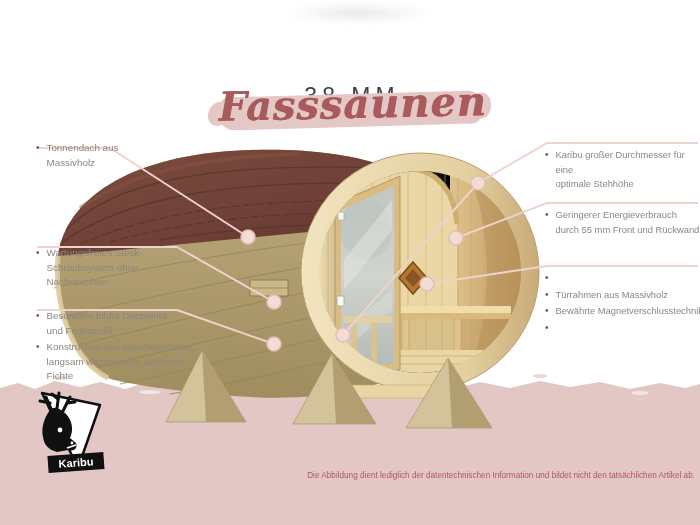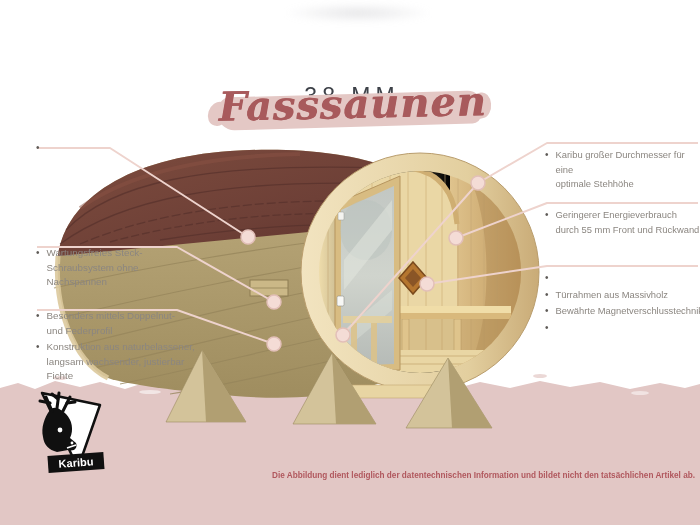--- a/index.html
+++ b/index.html
@@ -29,21 +29,21 @@
   .co .blt{color:#5f5b57;font-size:10px;line-height:14.5px;}
   .co .txt{white-space:pre-line;}
   .co-l{left:36px;width:178px;}
   .co-r{left:545px;width:158px;font-size:9.4px;}
   #co-l1{top:141px;} #co-l2{top:246px;} #co-l3{top:309px;}
   #co-r1{top:148px;} #co-r2{top:208px;} #co-r3{top:271px;}
   svg{position:absolute;display:block;}
   
   .pinkband{position:absolute;left:0;top:399px;width:700px;height:126px;background:#e2c7c5;}
   .disclaimer{position:absolute;right:5px;top:471px;white-space:nowrap;
-    font-size:8.2px;font-weight:bold;color:#b0575d;letter-spacing:0px;}
+    font-size:8.2px;font-weight:normal;color:#b0575d;letter-spacing:0px;}
 </style>
 </head>
 <body>
 
 <div id="stage">
 
   <div class="smudge"></div>
 
   <svg style="left:0;top:368px;" width="700" height="36" viewBox="0 0 700 36" preserveAspectRatio="none">
     <path fill="#e2c7c5" d="M0,20 L18,15 L35,21 L55,13 L80,19 L100,14 L125,21 L150,13 L175,20 L200,15 L225,22 L250,14 L275,19 L300,13 L330,20 L360,14 L390,21 L420,15 L450,22 L480,14 L510,20 L540,13 L570,19 L600,14 L630,21 L660,15 L685,20 L700,16 L700,36 L0,36 Z"></path>
@@ -224,34 +224,36 @@
 
   <div class="title">38 MM</div>
   <div class="brand-wrap">
     <div class="brush"></div>
     <div class="brand">Fasssaunen</div>
   </div>
 
   <div class="co co-l" id="co-l1">
     <div class="item">
         <span class="blt">•</span>
+        <span class="txt">Tonnendach aus
+Massivholz</span>
       </div>
   </div>
   <div class="co co-l" id="co-l2">
     <div class="item">
         <span class="blt">•</span>
         <span class="txt">Wartungsfreies Steck-
 Schraubsystem ohne
 Nachspannen</span>
       </div>
   </div>
   <div class="co co-l" id="co-l3">
     <div class="item">
         <span class="blt">•</span>
-        <span class="txt">Besonders mittels Doppelnut-
+        <span class="txt">Besonders bildet Doppelnut-
 und Federprofil</span>
       </div>
     <div class="item">
         <span class="blt">•</span>
         <span class="txt">Konstruktion aus naturbelassener,
 langsam wachsender, justierbar
 Fichte</span>
       </div>
   </div>
 

